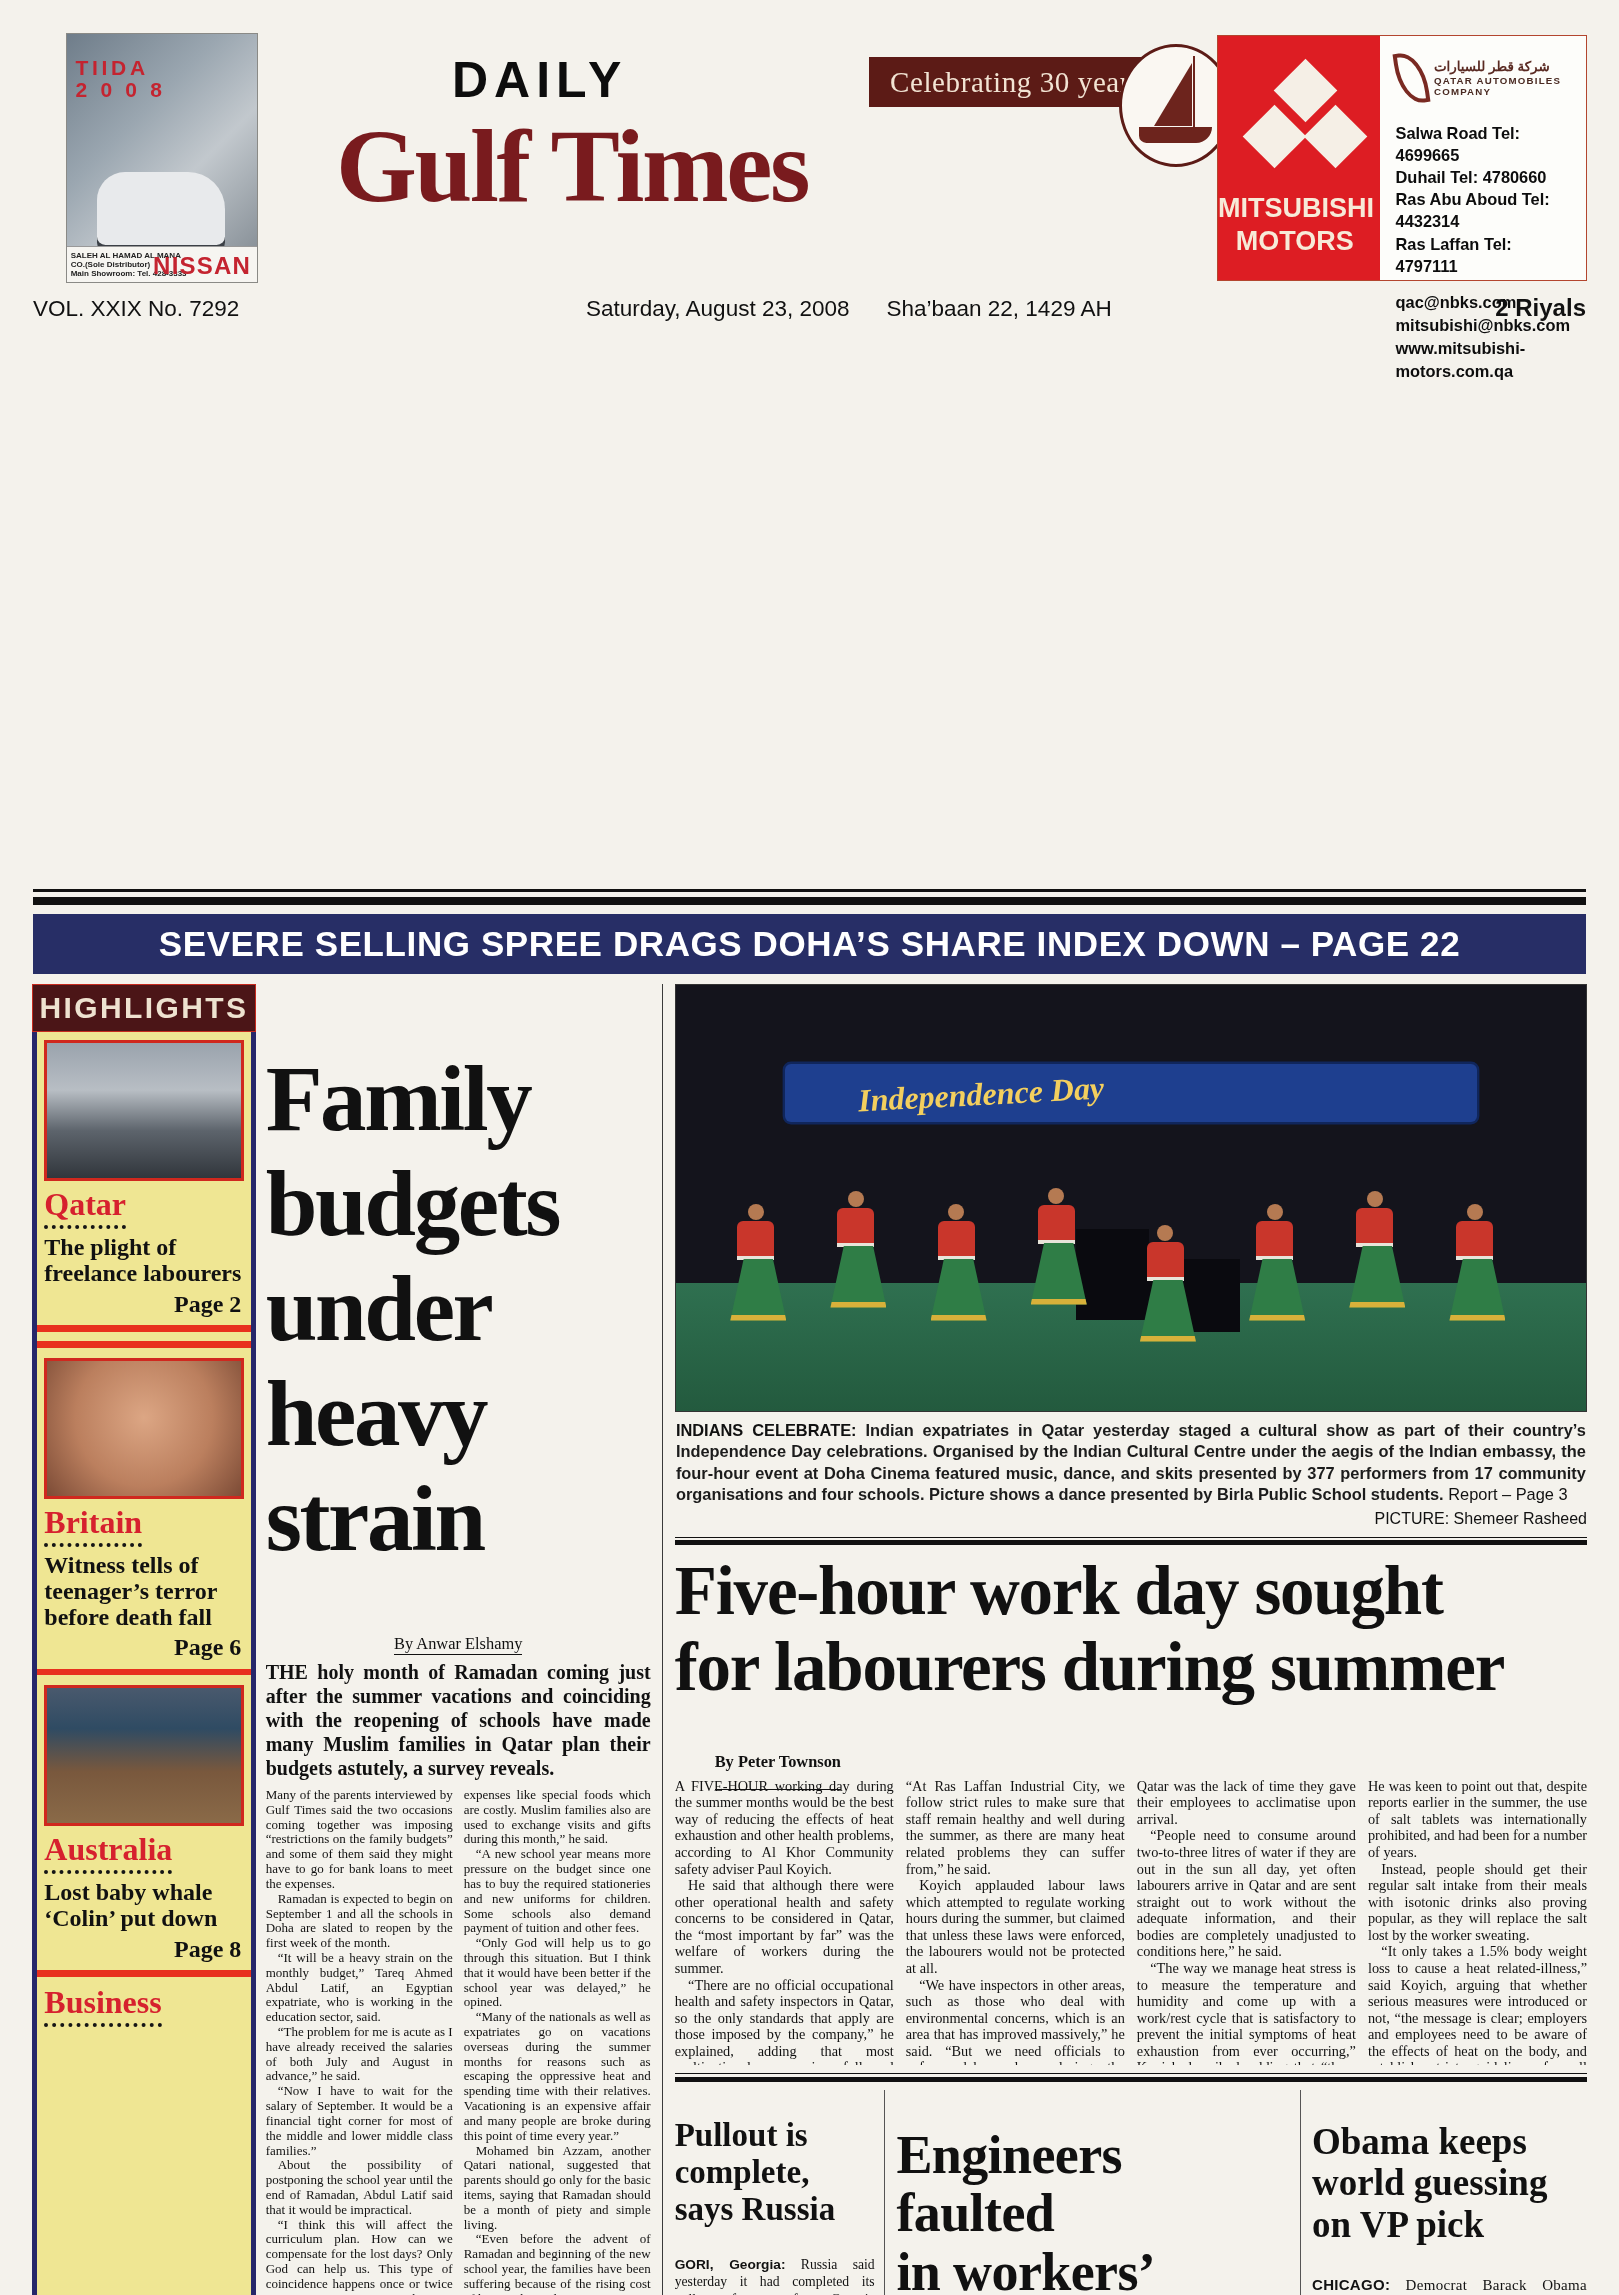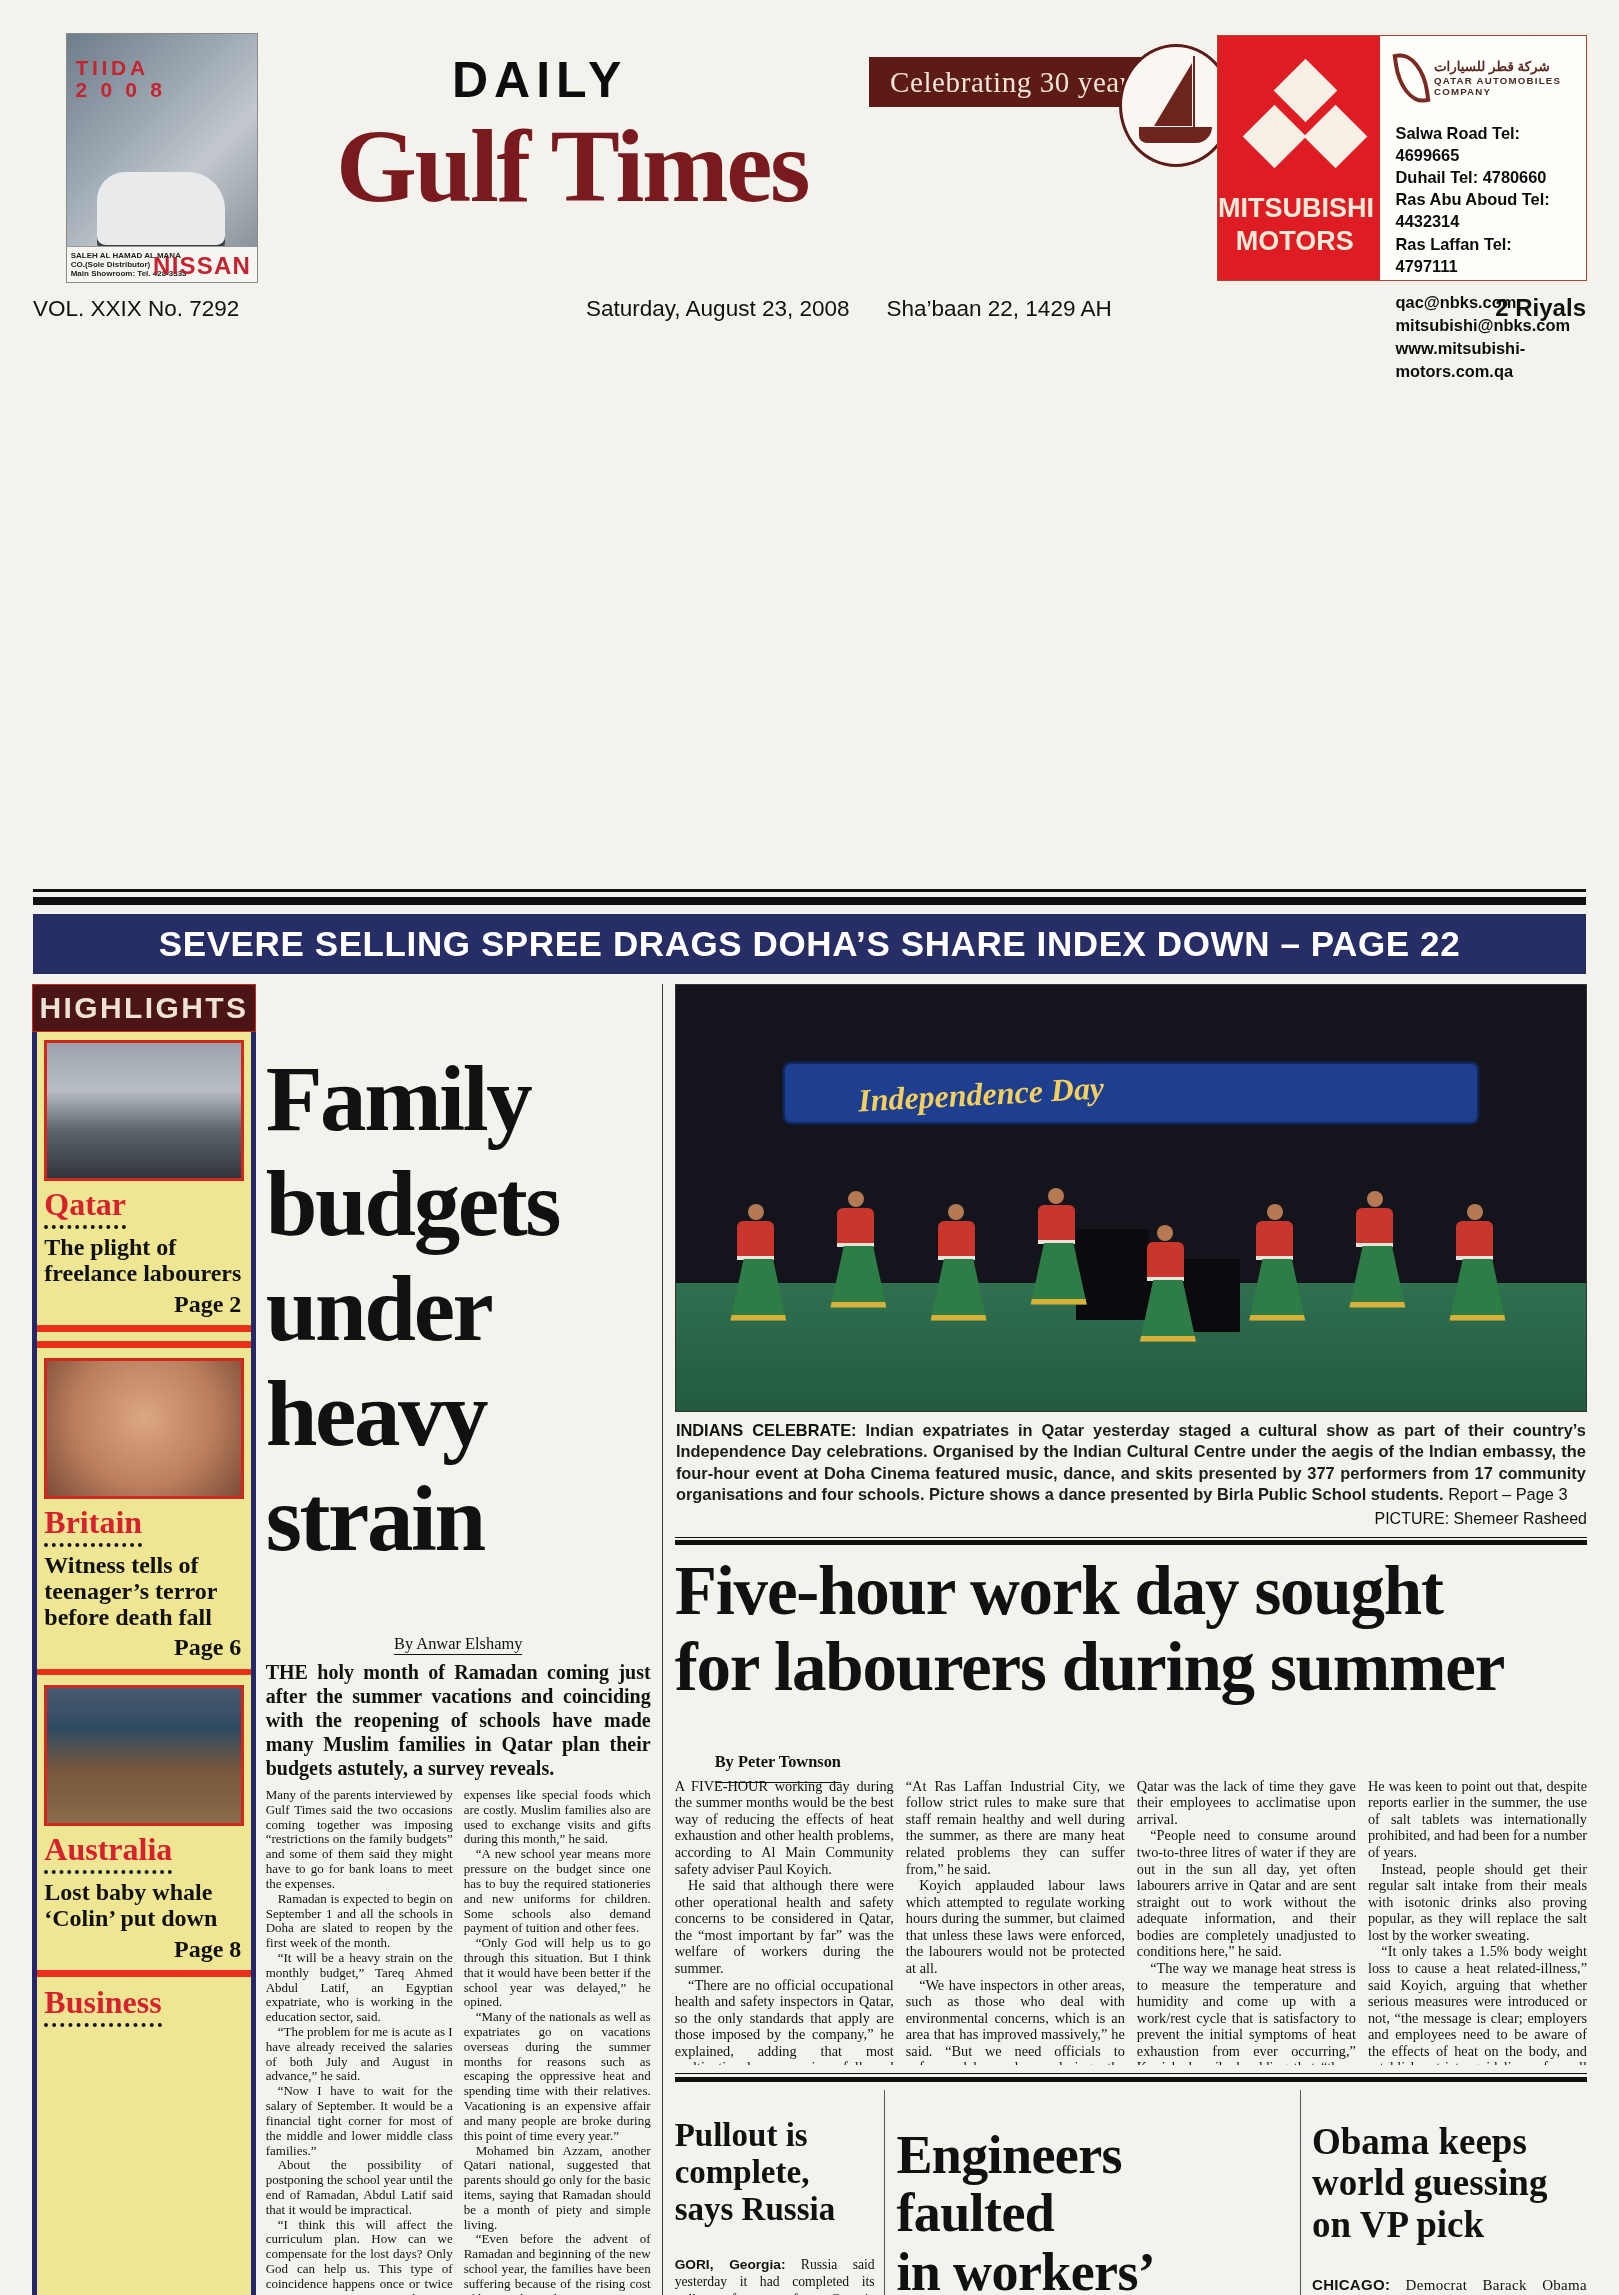--- a/index.html
+++ b/index.html
@@ -102,21 +102,21 @@
   .d1{left:6%;} .d2{left:17%;bottom:104px;} .d3{left:28%;} .d4{left:39%;bottom:107px;}
   .d5{left:63%;} .d6{left:74%;bottom:104px;} .d7{left:85%;} .d8{left:51%;bottom:70px;}
   .caption{font-family:"Liberation Sans",sans-serif;font-size:16.4px;line-height:1.3;padding:8.5px 1.2px 0 1.2px;text-align:justify;}
   .cap-lead{font-weight:bold;}
   .cap-body{font-weight:bold;color:#1c1c1c;}
   .cap-report{font-weight:normal;}
   .credit{font-family:"Liberation Sans",sans-serif;font-size:16px;text-align:right;margin-top:4.9px;}
   .hr-thick{border-top:1.8px solid #111;border-bottom:5.5px solid #111;height:2.4px;margin:8.5px 0;}
   .fh-headline{font-weight:bold;font-size:69px;line-height:1.1;letter-spacing:-1.2px;margin-top:1.2px;}
   .fh-byline{font-weight:bold;font-size:16.4px;margin:8.5px 0 6px 40px;}
-  .fh-byline span{border-bottom:1.8px solid #111;padding-bottom:11px;}
+  .fh-byline span{border-bottom:1.8px solid #111;padding-bottom:18px;}
   .fh-cols{display:flex;gap:12px;height:287px;overflow:hidden;}
   .fh-col{flex:1;min-width:0;font-size:14.3px;line-height:1.16;text-align:justify;}
   .fh-col p{margin:0;text-indent:13.4px;}
   .fh-col p.noind{text-indent:0;}
   .mid{display:flex;height:586px;overflow:hidden;margin-top:6px;}
   .pullout{width:200px;flex:none;padding-right:9.7px;border-right:1.2px solid #555;}
   .po-head{font-weight:bold;font-size:33px;line-height:1.12;}
   .po-body{font-size:13.7px;line-height:1.3;text-align:justify;word-spacing:1.8px;margin-top:8.5px;}
   .po-body p{margin:0;text-indent:12px;}
   .po-body p.noind{text-indent:0;}
@@ -325,21 +325,21 @@
           <div class="hr-thick"></div>
 
           <div>
             <h1 class="fh-headline">
               <div>Five-hour work day sought</div>
               <div>for labourers during summer</div>
             </h1>
             <div class="fh-byline"><span>By Peter Townson</span></div>
             <div class="fh-cols">
               <div class="fh-col">
-                  <p class="noind">A FIVE-HOUR working day during the summer months would be the best way of reducing the effects of heat exhaustion and other health problems, according to Al Main Community safety adviser Paul Koyich.</p>
+                  <p class="noind">A FIVE-HOUR working day during the summer months would be the best way of reducing the effects of heat exhaustion and other health problems, according to Al Khor Community safety adviser Paul Koyich.</p>
                   <p>He said that although there were other operational health and safety concerns to be considered in Qatar, the “most important by far” was the welfare of workers during the summer.</p>
                   <p>“There are no official occupational health and safety inspectors in Qatar, so the only standards that apply are those imposed by the company,” he explained, adding that most multinational companies followed international regulations to protect their workers.</p>
                 </div>
               <div class="fh-col">
                   <p class="noind">“At Ras Laffan Industrial City, we follow strict rules to make sure that staff remain healthy and well during the summer, as there are many heat related problems they can suffer from,” he said.</p>
                   <p>Koyich applauded labour laws which attempted to regulate working hours during the summer, but claimed that unless these laws were enforced, the labourers would not be protected at all.</p>
                   <p>“We have inspectors in other areas, such as those who deal with environmental concerns, which is an area that has improved massively,” he said. “But we need officials to enforce labour laws during the summer if we want to avoid people suffering from health problems.”</p>
                 </div>
               <div class="fh-col">
                   <p class="noind">Qatar was the lack of time they gave their employees to acclimatise upon arrival.</p>

